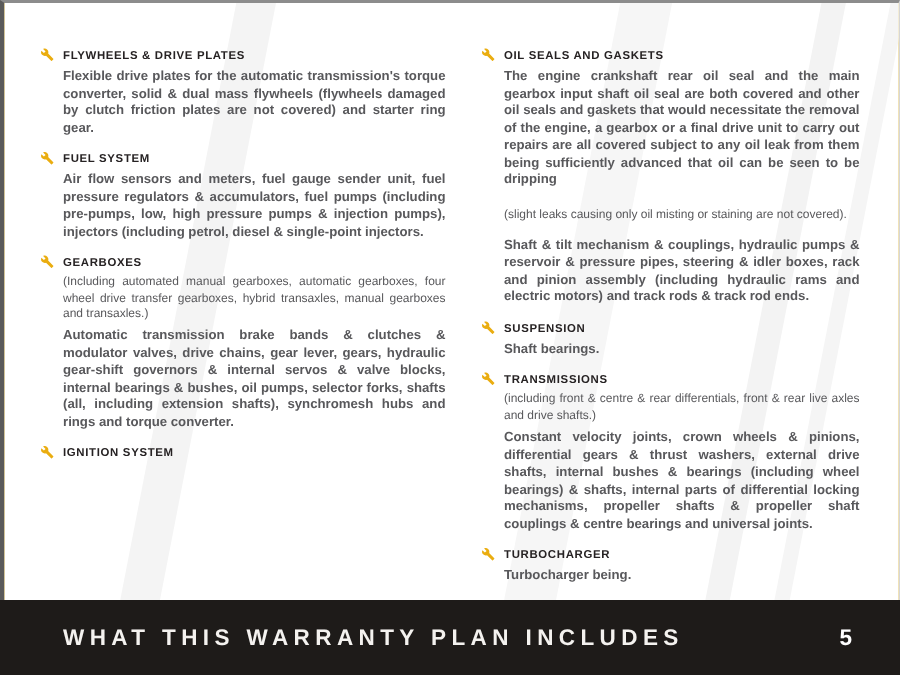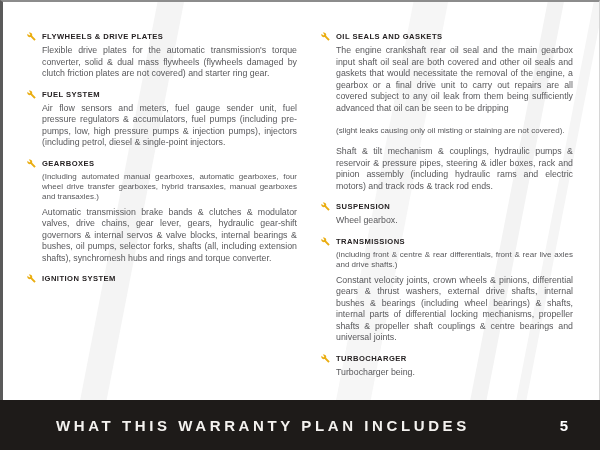--- a/index.html
+++ b/index.html
@@ -44,33 +44,33 @@
   .bullet svg{width:9px;height:9px;display:block;fill:#EAAD10;}
   .sec-title{
     font-size:7.6px;font-weight:bold;color:#262223;
     letter-spacing:0.45px;text-transform:uppercase;
   }
   .sec-body,.sec-intro,.sec-note{
     margin:0 0 4px 15px;
     color:#58585b;
     text-align:justify;
   }
-  .sec-body{font-size:8.8px;line-height:1.31;}
+  .sec-body{font-size:8.8px;line-height:1.31;font-weight:bold;}
   .sec-intro{font-size:8px;line-height:1.3;}
   .sec-note{font-size:8px;line-height:1.28;margin-top:12px;}
   .footer{
     position:absolute;left:-3px;right:-1px;bottom:0;
     height:50px;
     background:#1E1B19;
     display:flex;align-items:center;justify-content:space-between;
     padding:0 32px 0 42px;
     box-sizing:border-box;
   }
   .footer-title{
-    color:#F4F2EF;font-weight:bold;font-size:15px;letter-spacing:3.6px;margin-left:14px;
+    color:#F4F2EF;font-weight:bold;font-size:15px;letter-spacing:3.6px;
   }
   .footer-page{
     color:#ffffff;font-weight:bold;font-size:15px;
   }
 </style>
 </head>
 <body>
 
 <div class="frame">
   <div class="content">
@@ -154,21 +154,21 @@
 
         <div class="section">
           <div class="sec-head">
             <span class="bullet">
                 <svg viewBox="0 0 24 24">
                   <path d="M22.7 19l-9.1-9.1c.9-2.3.4-5-1.5-6.9-2-2-5-2.4-7.4-1.3L9 6 6 9 1.6 4.7C.4 7.1.9 10.1 2.9 12.1c1.9 1.9 4.6 2.4 6.9 1.5l9.1 9.1c.4.4 1 .4 1.4 0l2.3-2.3c.5-.4.5-1.1.1-1.4z"></path>
                 </svg>
               </span>
             <span class="sec-title">SUSPENSION</span>
           </div>
-          <p class="sec-body">Wheel gearbox.</p>
+          <p class="sec-body">Shaft bearings.</p>
         </div>
 
         <div class="section">
           <div class="sec-head">
             <span class="bullet">
                 <svg viewBox="0 0 24 24">
                   <path d="M22.7 19l-9.1-9.1c.9-2.3.4-5-1.5-6.9-2-2-5-2.4-7.4-1.3L9 6 6 9 1.6 4.7C.4 7.1.9 10.1 2.9 12.1c1.9 1.9 4.6 2.4 6.9 1.5l9.1 9.1c.4.4 1 .4 1.4 0l2.3-2.3c.5-.4.5-1.1.1-1.4z"></path>
                 </svg>
               </span>
             <span class="sec-title">TRANSMISSIONS</span>

